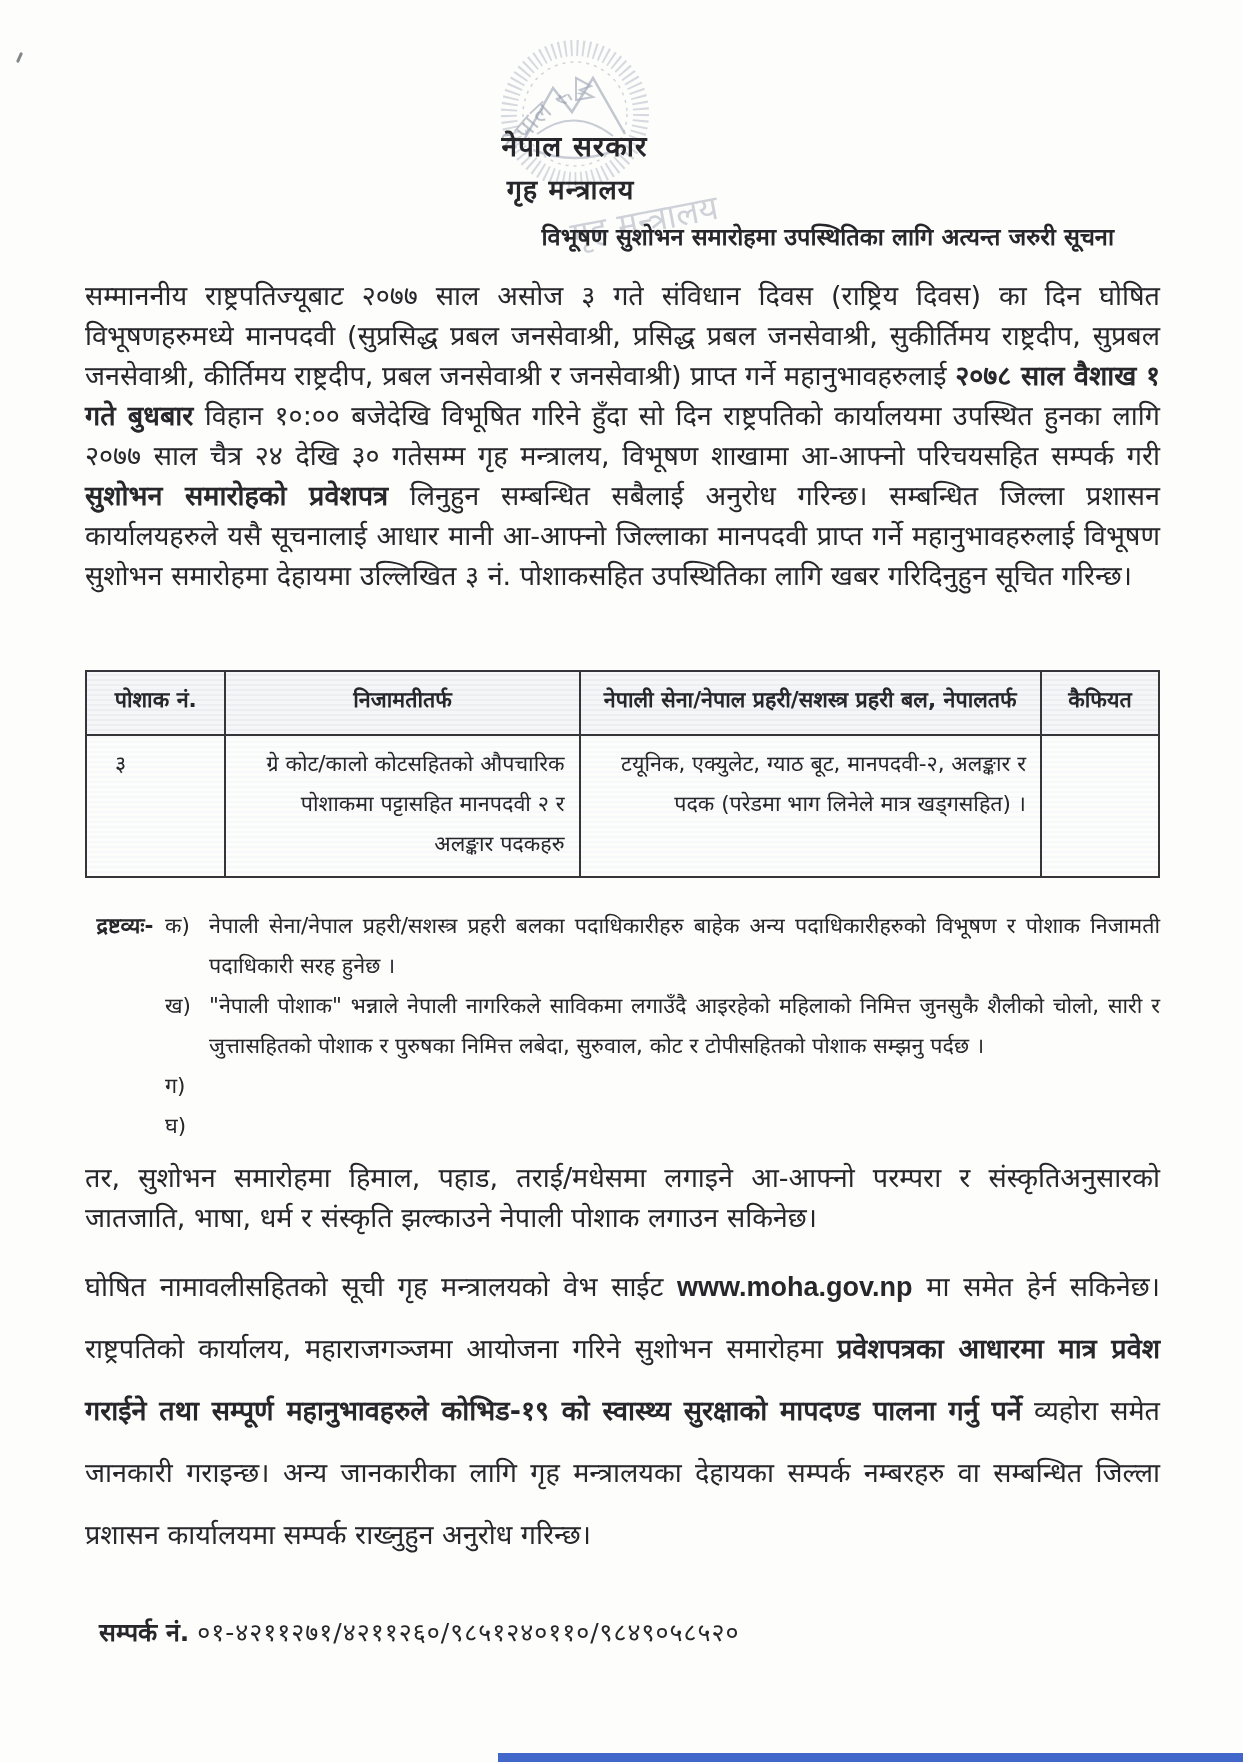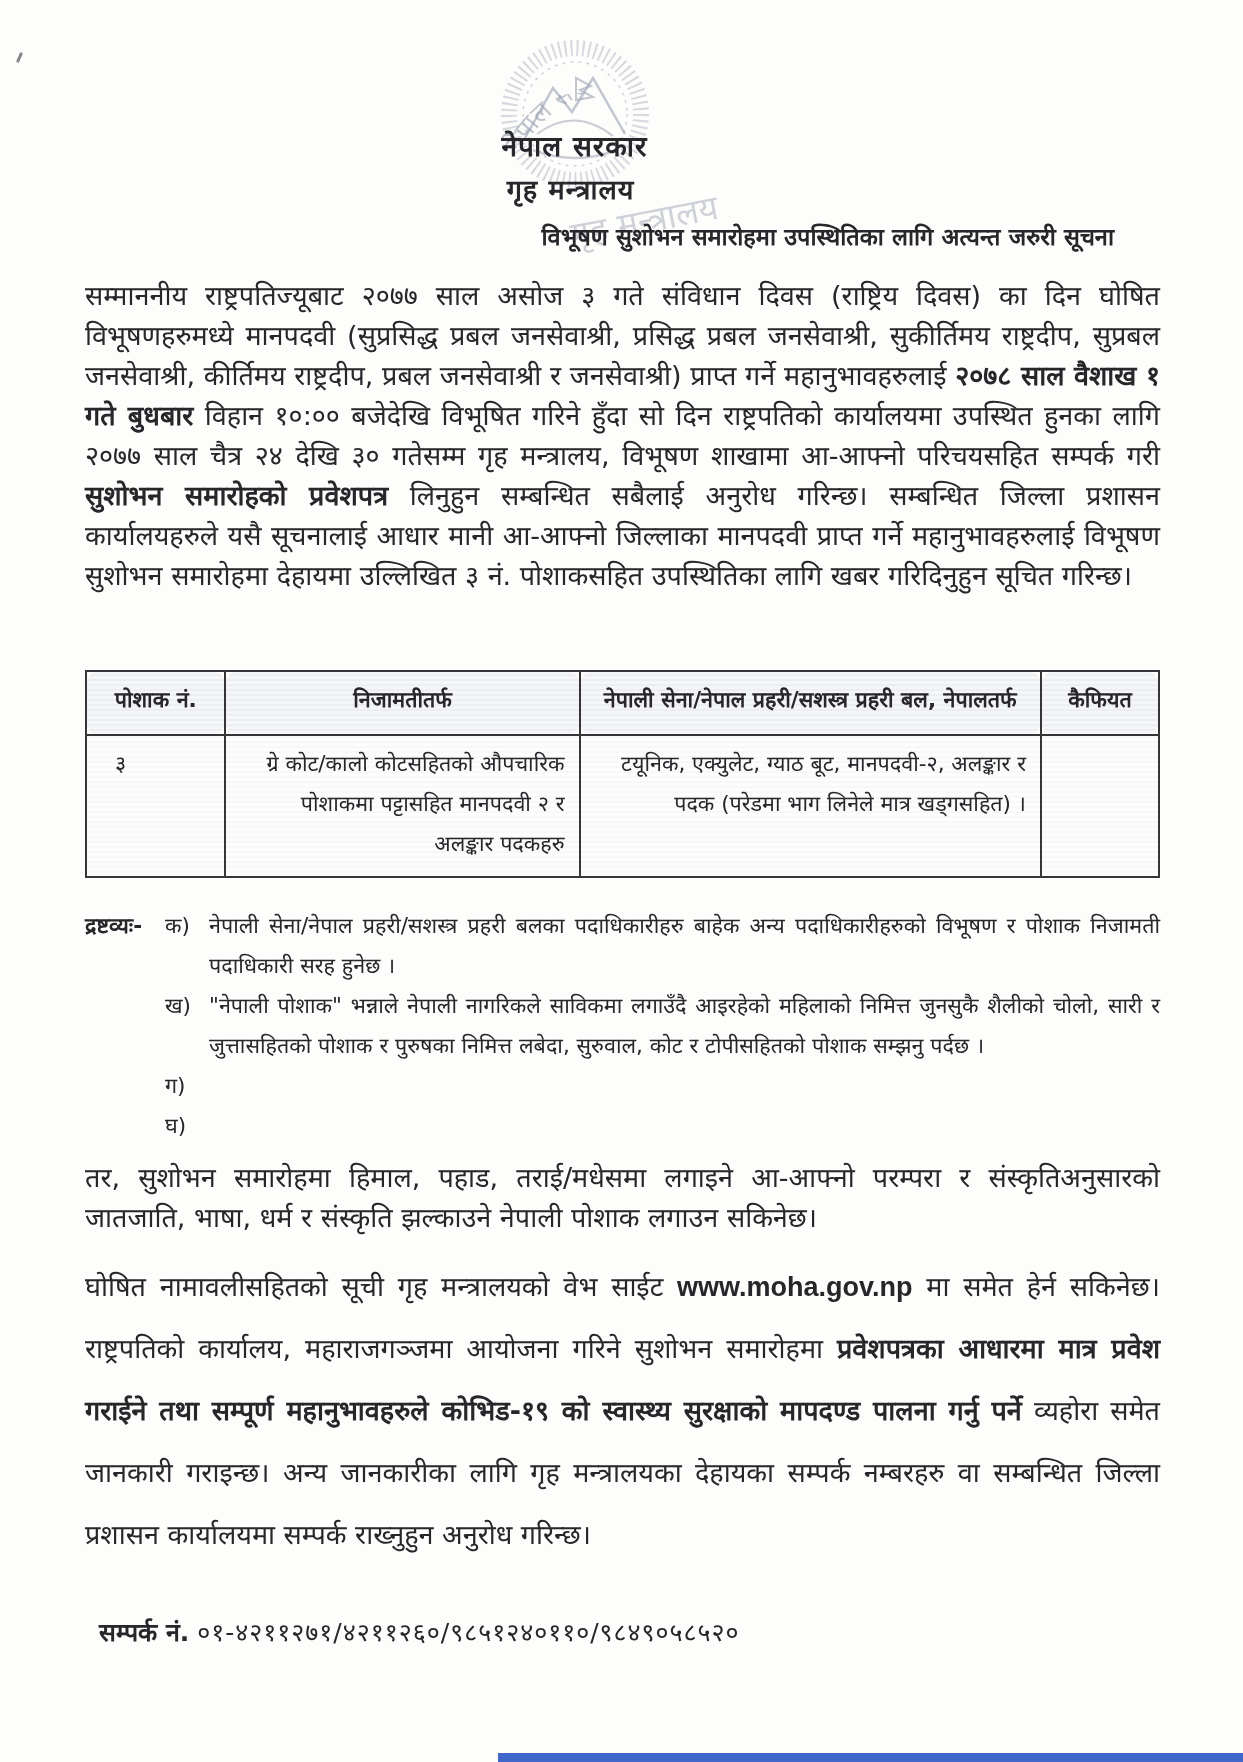--- a/index.html
+++ b/index.html
@@ -51,33 +51,32 @@
   
   table.attire {
     width:100%; border-collapse:collapse; margin-top:74px;
     font-size:21.5px;
   }
   table.attire th, table.attire td { border:2px solid #35353a; }
   table.attire th {
     font-weight:700; text-align:center; vertical-align:top;
     padding:8px 10px 14px; line-height:40px;
     background:repeating-linear-gradient(0deg,#f5f6f7 0 3px,#eceef1 3px 5px);
-    border-radius:14px;
   }
   table.attire td {
     vertical-align:top; padding:8px 14px 12px; line-height:40px;
     background:repeating-linear-gradient(0deg,#fdfdfc 0 3px,#f7f8f9 3px 5px);
     text-align:right;
   }
   table.attire td.center { text-align:left; padding-left:28px; }
 
   
   .notes { margin-top:28px; font-size:21.5px; line-height:40px; }
   .note-row { display:grid; grid-template-columns:80px 44px 1fr; }
-  .note-label { white-space:nowrap; }
+  .note-label { white-space:nowrap;text-align:center; }
   .note-marker { text-align:left; }
   .note-text { text-align:justify; }
 
   .tara-para { margin-top:12px; }
   .closing-para { margin-top:18px; line-height:62px; }
 
   
   .contact-line { margin-top:48px; padding-left:14px; font-size:25px; }
   .contact-line .nums { letter-spacing:1px; }
 

